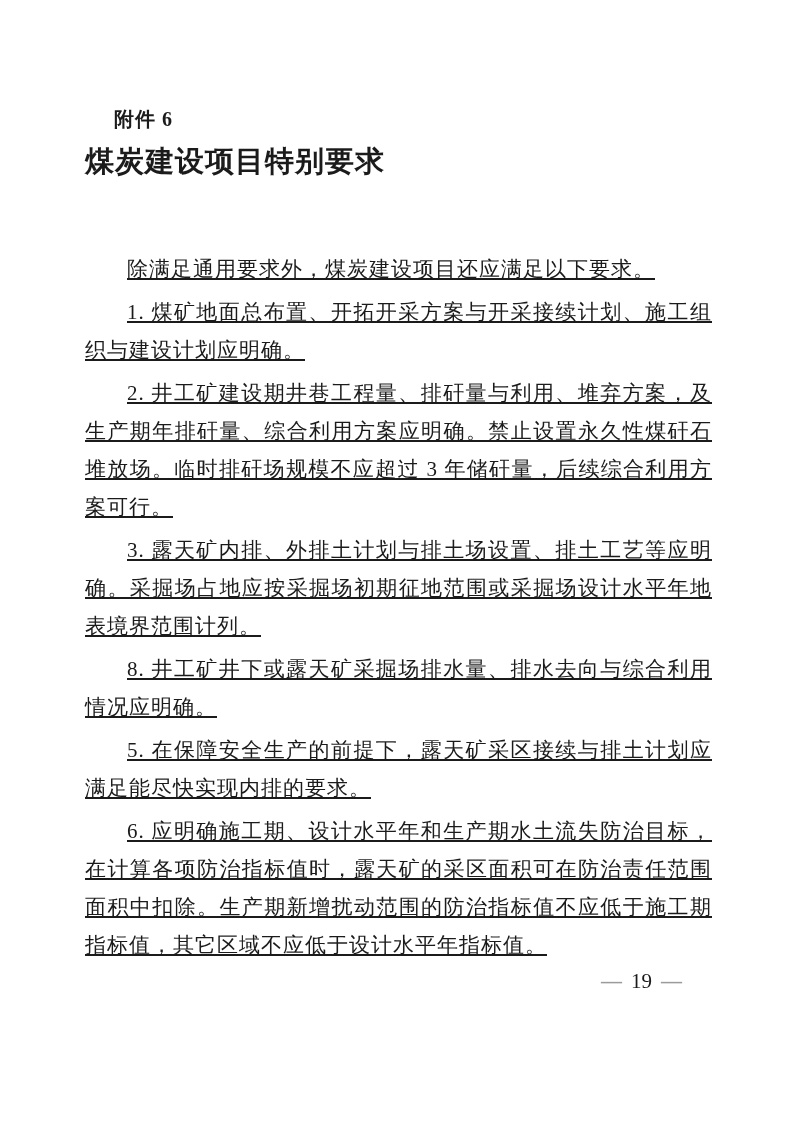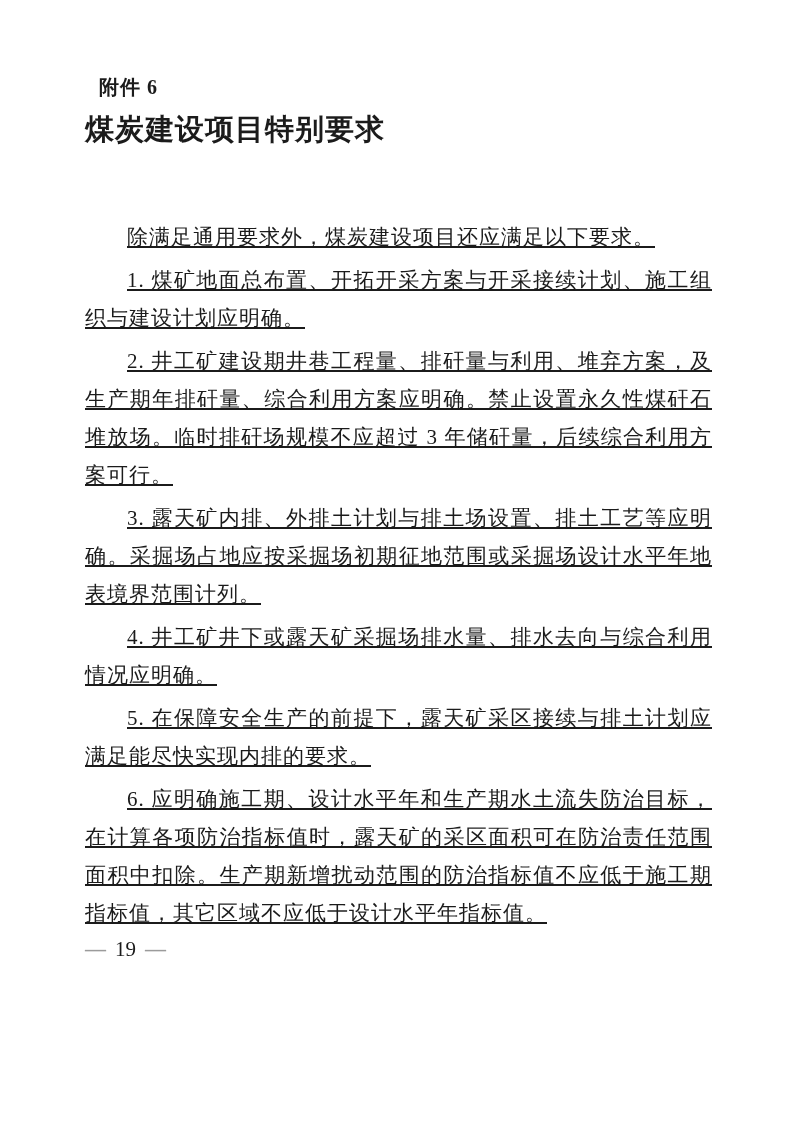--- a/index.html
+++ b/index.html
@@ -12,22 +12,22 @@
     width: 800px;
     height: 1131px;
     background: #ffffff;
     box-sizing: border-box;
     padding: 0 88px 0 85px;
     overflow: hidden;
     font-family: "Liberation Serif", "DejaVu Serif", serif;
     color: #1b1b1b;
   }
   .attachment-label {
-    padding-top: 76px;
-    margin-left: 14px;
+    padding-top: 108px;
+    margin-left: 29px;
     font-size: 20px;
     font-weight: 700;
     line-height: 22px;
     letter-spacing: 1px;
   }
   .doc-title {
     margin: 14px 0 0 0;
     text-align: left;
     font-size: 29px;
     font-weight: 700;
@@ -42,20 +42,21 @@
     margin: 0 0 5px 0;
     font-size: 21px;
     line-height: 38px;
     letter-spacing: 1px;
     text-align: justify;
     text-indent: 2em;
   }
   .page-footer {
     margin-top: 0;
     margin-right: 30px;
+    text-align: right;
     font-size: 21px;
     line-height: 24px;
     white-space: nowrap;
   }
   .page-footer .dash {
     color: #9b9b9b;
     font-weight: 700;
   }
   .page-footer .num {
     color: #1b1b1b;
@@ -69,21 +70,21 @@
 
   <div class="attachment-label">附件 6</div>
 
   <h1 class="doc-title">煤炭建设项目特别要求</h1>
 
   <div class="doc-body">
     <p>除满足通用要求外，煤炭建设项目还应满足以下要求。</p>
     <p>1. 煤矿地面总布置、开拓开采方案与开采接续计划、施工组织与建设计划应明确。</p>
     <p>2. 井工矿建设期井巷工程量、排矸量与利用、堆弃方案，及生产期年排矸量、综合利用方案应明确。禁止设置永久性煤矸石堆放场。临时排矸场规模不应超过 3 年储矸量，后续综合利用方案可行。</p>
     <p>3. 露天矿内排、外排土计划与排土场设置、排土工艺等应明确。采掘场占地应按采掘场初期征地范围或采掘场设计水平年地表境界范围计列。</p>
-    <p>4. 井工矿井下或露天矿采掘场排水量、排水去向与综合利用情况应明确。</p>
+    <p>8. 井工矿井下或露天矿采掘场排水量、排水去向与综合利用情况应明确。</p>
     <p>5. 在保障安全生产的前提下，露天矿采区接续与排土计划应满足能尽快实现内排的要求。</p>
     <p>6. 应明确施工期、设计水平年和生产期水土流失防治目标，在计算各项防治指标值时，露天矿的采区面积可在防治责任范围面积中扣除。生产期新增扰动范围的防治指标值不应低于施工期指标值，其它区域不应低于设计水平年指标值。</p>
   </div>
 
   <div class="page-footer">
     <span class="dash">—</span><span class="num">19</span><span class="dash">—</span>
   </div>
 
 </div>
 

